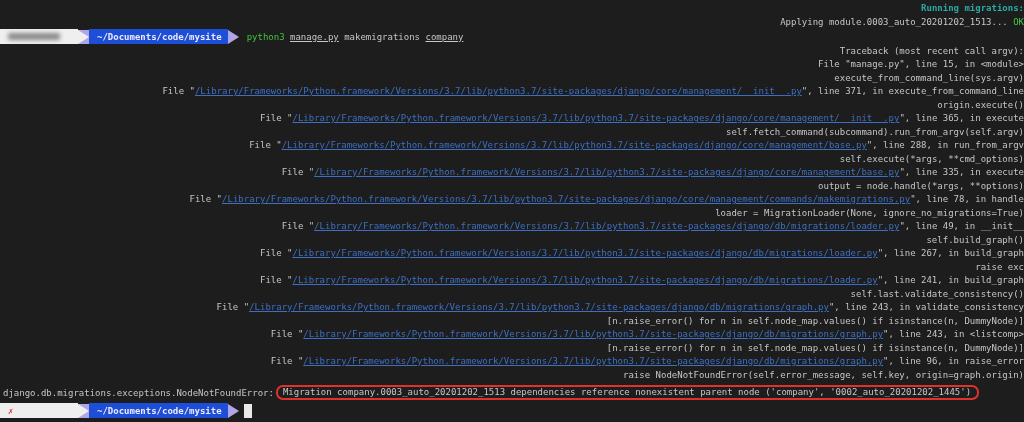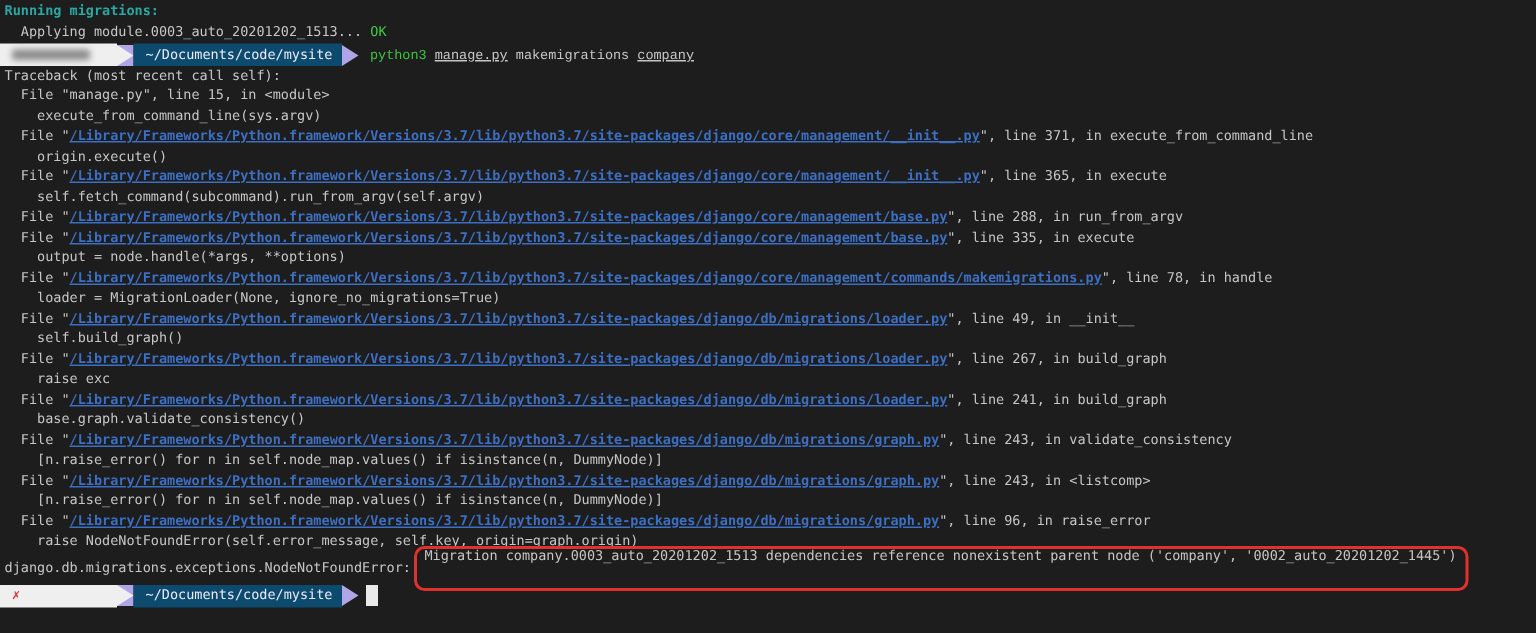--- a/index.html
+++ b/index.html
@@ -3,80 +3,81 @@
 <meta charset="utf-8">
 <style>
   html,body{margin:0;padding:0;background:#1d1d1d;width:1024px;height:422px;overflow:hidden;}
   .terminal{
     font-family:"DejaVu Sans Mono","Liberation Mono",monospace;
     font-size:9px;
     color:#c6c6c6;
     padding:2px 0 0 3px;
     width:1021px;height:420px;
   }
-  .line{height:13.5px;line-height:13.5px;white-space:pre;}
+  .line{height:13.5px;line-height:13.5px;white-space:pre;text-align:right;}
   .teal{color:#2ba8a2;font-weight:bold;}
   .ok{color:#3fcb3f;font-weight:normal;}
   .cmd-green{color:#3fc43f;}
   .underline{text-decoration:underline;}
-  .link{color:#3d6fc3;text-decoration:underline;cursor:pointer;font-weight:bold;}
+  .link{color:#3d6fc3;text-decoration:underline;cursor:pointer;}
   
   .prompt-line{height:15.5px;display:flex;align-items:center;margin-left:-3px;}
   .pseg{display:inline-flex;align-items:center;height:15px;}
   .pseg-white{background:#efefef;width:70px;padding-left:8px;}
   .arr-white-to-purple{width:0;height:0;border-top:7.5px solid transparent;border-bottom:7.5px solid transparent;border-left:11px solid #efefef;background:#b0a6e7;}
-  .pseg-purple{background:#0c4a6e;color:#edeaf9;padding:0 6px 0 8px;}
+  .pseg-purple{background:#1d4ed8;color:#edeaf9;padding:0 6px 0 8px;font-weight:bold;}
   .arr-purple-to-bg{width:0;height:0;border-top:7.5px solid transparent;border-bottom:7.5px solid transparent;border-left:11px solid #b0a6e7;}
   .redacted{display:inline-block;background:#8a8a8a;filter:blur(2px);width:52px;height:7px;border-radius:2px;}
   .xmark{color:#e0322c;font-weight:bold;font-size:9px;}
-  .command{margin-left:8px;white-space:pre;font-family:Liberation Mono, monospace;}
+  .command{margin-left:8px;white-space:pre;}
   .cursor{display:inline-block;width:8px;height:14px;background:#e9e9e9;margin-left:5px;}
   
   .error-line{height:21px;display:flex;align-items:center;white-space:pre;}
-  .error-box{border:2px solid #e0322c;border-radius:7px;padding:0 6px 16px 5px;margin-left:2px;white-space:pre;}
+  .error-box{border:2px solid #e0322c;border-radius:7px;padding:0 6px 1px 5px;margin-left:2px;white-space:pre;}
 </style>
 </head>
 <body>
 
 <div class="terminal">
 
   <div class="line teal">Running migrations:</div>
 
   <div class="line"><span>  Applying module.0003_auto_20201202_1513... </span><span class="ok">OK</span></div>
 
   <div class="prompt-line">
     <span class="pseg pseg-white">
         <span class="redacted"></span>
       </span>
       <span class="arr-white-to-purple"></span>
       <span class="pseg pseg-purple">~/Documents/code/mysite</span>
       <span class="arr-purple-to-bg"></span>
       <span class="command"><span class="cmd-green">python3</span><span> </span><span class="underline">manage.py</span><span> makemigrations </span><span class="underline">company</span></span>
   </div>
 
-  <div class="line">Traceback (most recent call self):</div>
+  <div class="line">Traceback (most recent call argv):</div>
 
   <div>
       <div class="line"><span>  File "manage.py", line 15, in &lt;module&gt;</span></div>
       <div class="line">    execute_from_command_line(sys.argv)</div>
       <div class="line"><span>  File "</span><span class="link">/Library/Frameworks/Python.framework/Versions/3.7/lib/python3.7/site-packages/django/core/management/__init__.py</span><span>", line 371, in execute_from_command_line</span></div>
       <div class="line">    origin.execute()</div>
       <div class="line"><span>  File "</span><span class="link">/Library/Frameworks/Python.framework/Versions/3.7/lib/python3.7/site-packages/django/core/management/__init__.py</span><span>", line 365, in execute</span></div>
       <div class="line">    self.fetch_command(subcommand).run_from_argv(self.argv)</div>
       <div class="line"><span>  File "</span><span class="link">/Library/Frameworks/Python.framework/Versions/3.7/lib/python3.7/site-packages/django/core/management/base.py</span><span>", line 288, in run_from_argv</span></div>
+      <div class="line">    self.execute(*args, **cmd_options)</div>
       <div class="line"><span>  File "</span><span class="link">/Library/Frameworks/Python.framework/Versions/3.7/lib/python3.7/site-packages/django/core/management/base.py</span><span>", line 335, in execute</span></div>
       <div class="line">    output = node.handle(*args, **options)</div>
       <div class="line"><span>  File "</span><span class="link">/Library/Frameworks/Python.framework/Versions/3.7/lib/python3.7/site-packages/django/core/management/commands/makemigrations.py</span><span>", line 78, in handle</span></div>
       <div class="line">    loader = MigrationLoader(None, ignore_no_migrations=True)</div>
       <div class="line"><span>  File "</span><span class="link">/Library/Frameworks/Python.framework/Versions/3.7/lib/python3.7/site-packages/django/db/migrations/loader.py</span><span>", line 49, in __init__</span></div>
       <div class="line">    self.build_graph()</div>
       <div class="line"><span>  File "</span><span class="link">/Library/Frameworks/Python.framework/Versions/3.7/lib/python3.7/site-packages/django/db/migrations/loader.py</span><span>", line 267, in build_graph</span></div>
       <div class="line">    raise exc</div>
       <div class="line"><span>  File "</span><span class="link">/Library/Frameworks/Python.framework/Versions/3.7/lib/python3.7/site-packages/django/db/migrations/loader.py</span><span>", line 241, in build_graph</span></div>
-      <div class="line">    base.graph.validate_consistency()</div>
+      <div class="line">    self.last.validate_consistency()</div>
       <div class="line"><span>  File "</span><span class="link">/Library/Frameworks/Python.framework/Versions/3.7/lib/python3.7/site-packages/django/db/migrations/graph.py</span><span>", line 243, in validate_consistency</span></div>
       <div class="line">    [n.raise_error() for n in self.node_map.values() if isinstance(n, DummyNode)]</div>
       <div class="line"><span>  File "</span><span class="link">/Library/Frameworks/Python.framework/Versions/3.7/lib/python3.7/site-packages/django/db/migrations/graph.py</span><span>", line 243, in &lt;listcomp&gt;</span></div>
       <div class="line">    [n.raise_error() for n in self.node_map.values() if isinstance(n, DummyNode)]</div>
       <div class="line"><span>  File "</span><span class="link">/Library/Frameworks/Python.framework/Versions/3.7/lib/python3.7/site-packages/django/db/migrations/graph.py</span><span>", line 96, in raise_error</span></div>
       <div class="line">    raise NodeNotFoundError(self.error_message, self.key, origin=graph.origin)</div>
     </div>
 
   <div class="error-line"><span>django.db.migrations.exceptions.NodeNotFoundError:</span><span class="error-box"><span>Migration company.0003_auto_20201202_1513 dependencies reference nonexistent parent node ('company', '0002_auto_20201202_1445')</span></span></div>
 

